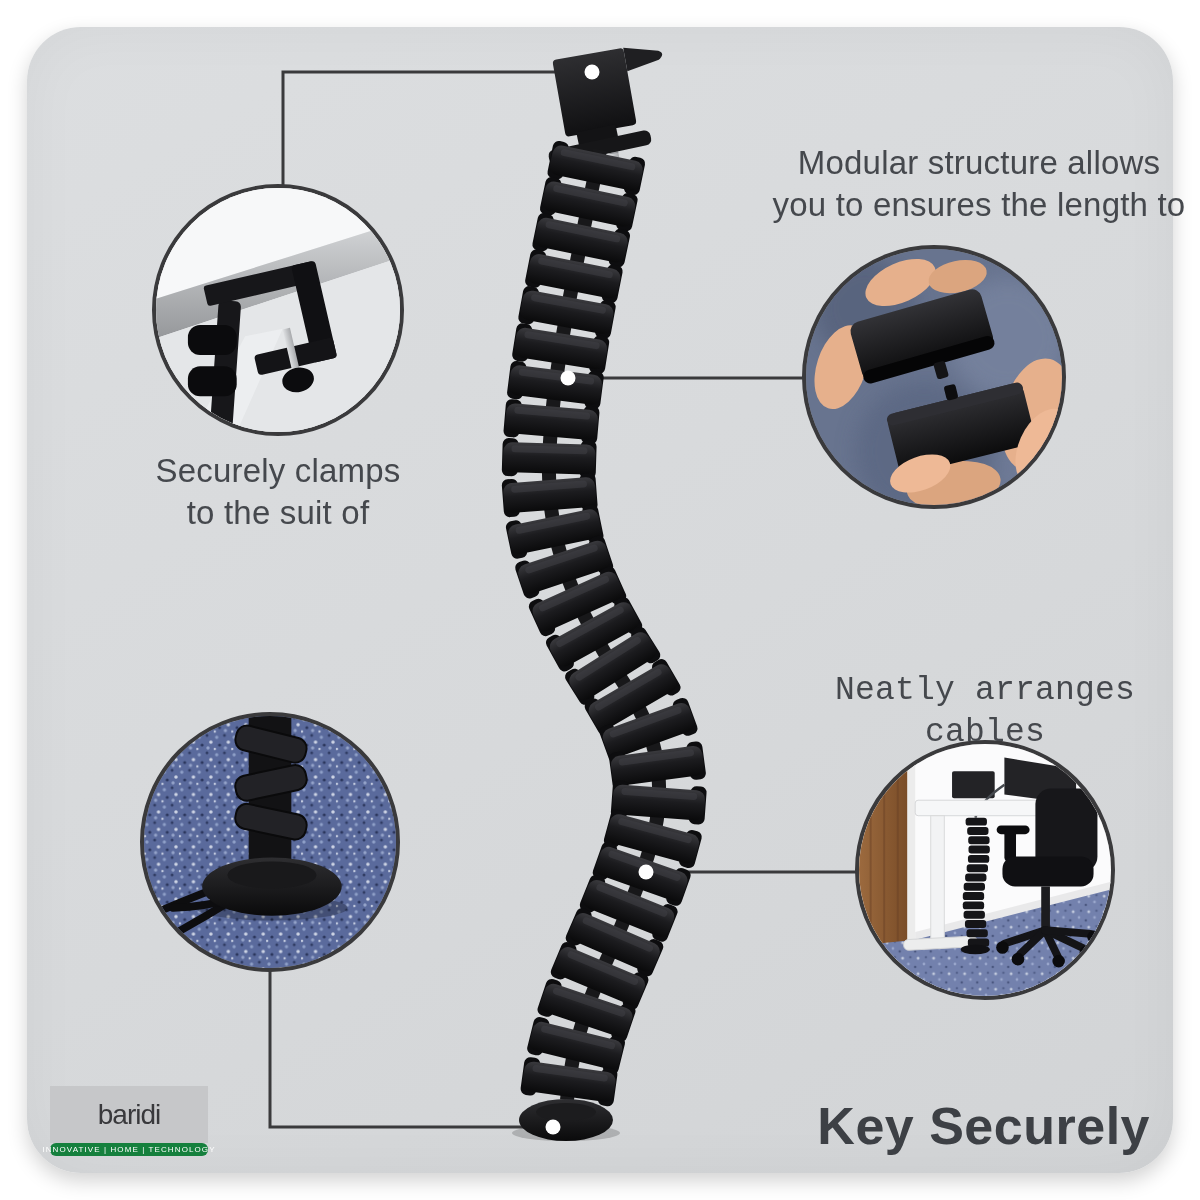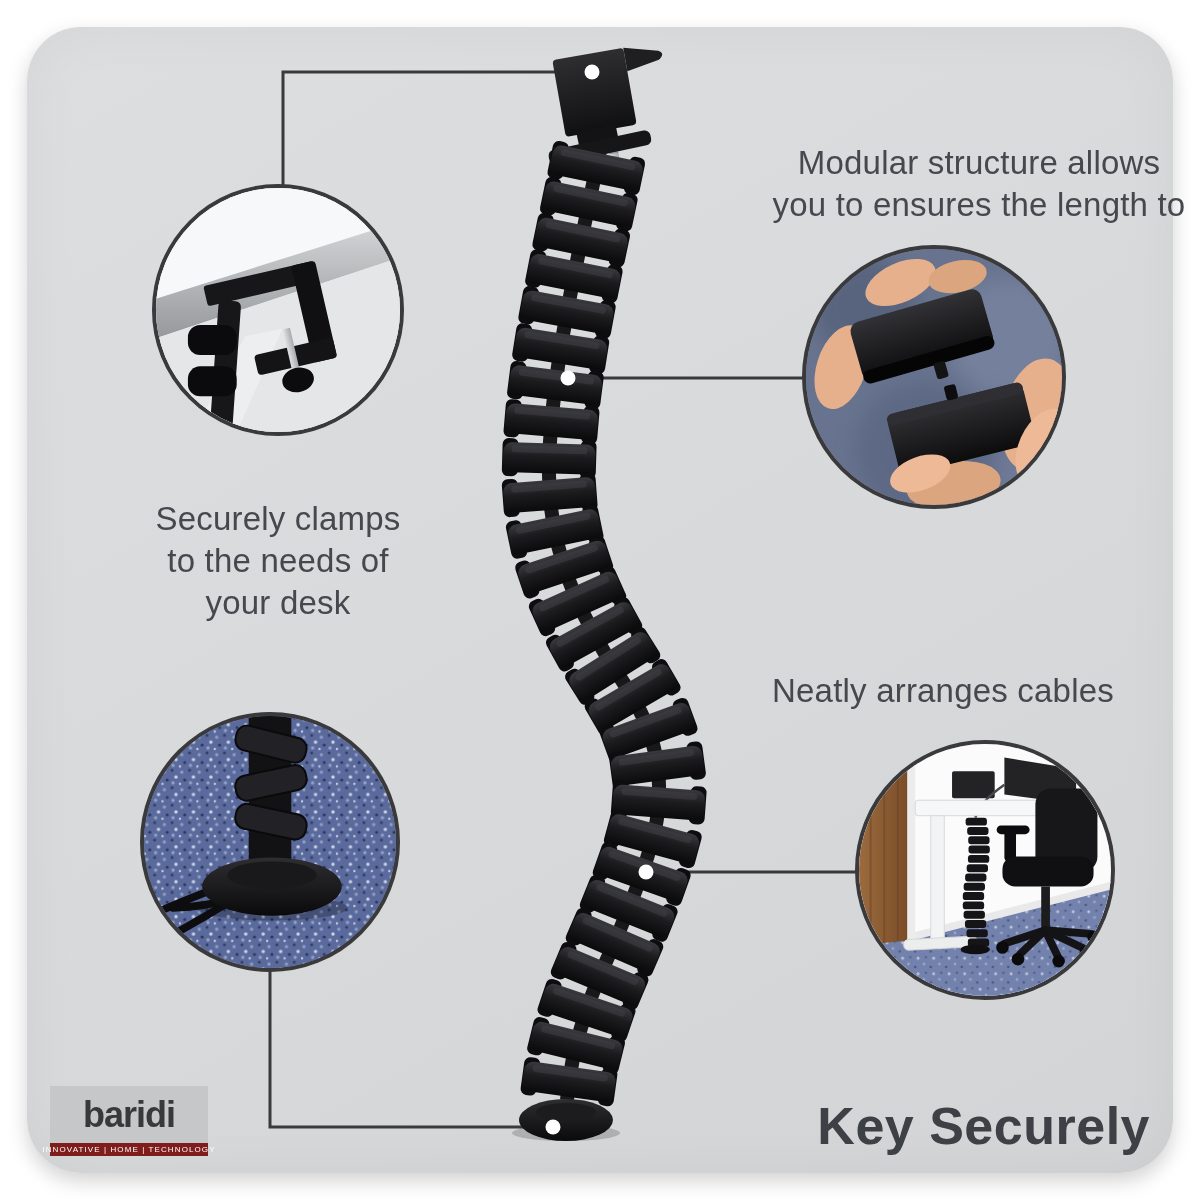--- a/index.html
+++ b/index.html
@@ -9,23 +9,23 @@
         background:linear-gradient(150deg,#dcdee0 0%,#d7d9db 55%,#d2d4d6 100%);
         box-shadow:0 8px 20px rgba(0,0,0,0.18), inset 0 0 60px rgba(0,0,0,0.04);}
   .scene{position:absolute;left:0;top:0;width:1200px;height:1200px;z-index:1;pointer-events:none;}
   .photo{position:absolute;border-radius:50%;border:4px solid #3a3a3c;overflow:hidden;
          box-sizing:border-box;background:#888;z-index:2;}
   .photo svg{display:block;width:100%;height:100%;}
   .caption{position:absolute;text-align:center;color:#45484d;font-size:33px;line-height:1.28;
            letter-spacing:0.2px;z-index:3;}
   .logo{position:absolute;left:50px;top:1086px;width:158px;z-index:3;}
   .logo-mark{height:57px;background:#c6c7c9;display:flex;align-items:center;justify-content:center;
-             font-weight:700;font-size:36px;color:#39393c;letter-spacing:-1px;}
-  .logo-bar{height:13px;background:#7f1d1d;color:#ffffff;font-size:8px;letter-spacing:1.1px;
-            display:flex;align-items:center;justify-content:center;white-space:nowrap;}
+             font-weight:400;font-size:28px;color:#39393c;letter-spacing:-1px;}
+  .logo-bar{height:13px;background:#15803d;color:#ffffff;font-size:8px;letter-spacing:1.1px;
+            display:flex;align-items:center;justify-content:center;white-space:nowrap;border-radius:6px;}
   .key-features{position:absolute;right:50px;top:1096px;font-weight:700;font-size:52px;
                 color:#3d4045;letter-spacing:0.5px;z-index:3;}
 </style>
 </head>
 <body>
 
 <div class="canvas">
   <div class="card"></div>
 
   <svg width="0" height="0" style="position:absolute" aria-hidden="true">
@@ -406,33 +406,32 @@
       <g fill="#0b0b0d">
         <circle cx="148" cy="210" r="6.5"></circle>
           <circle cx="164" cy="222" r="6.5"></circle>
           <circle cx="206" cy="224" r="6.5"></circle>
         <circle cx="234" cy="215" r="6.5"></circle>
           <circle cx="242" cy="199" r="6.5"></circle>
       </g>
     </svg>
   </div>
 
-  <div class="caption" style="left:78px;top:450px;width:400px;margin-top:48px;">
+  <div class="caption" style="left:78px;top:450px;width:400px;">
     <div>Securely clamps</div>
-    <div>to the needs of</div>
-    <div>your desk</div>
+    <div>to the suit of</div>
   </div>
 
   <div class="caption" style="left:749px;top:142px;width:460px;">
     <div>Modular structure allows</div>
     <div>you to ensures the length to</div>
   </div>
 
 
-  <div class="caption" style="left:743px;top:670px;width:400px;">
+  <div class="caption" style="left:785px;top:670px;width:400px;font-family:Liberation Mono, monospace;">
     <div>Neatly arranges cables</div>
   </div>
 
   <div class="logo">
     <div class="logo-mark">baridi</div>
     <div class="logo-bar">INNOVATIVE | HOME | TECHNOLOGY</div>
   </div>
 
   <div class="key-features">Key Securely</div>
 </div>

